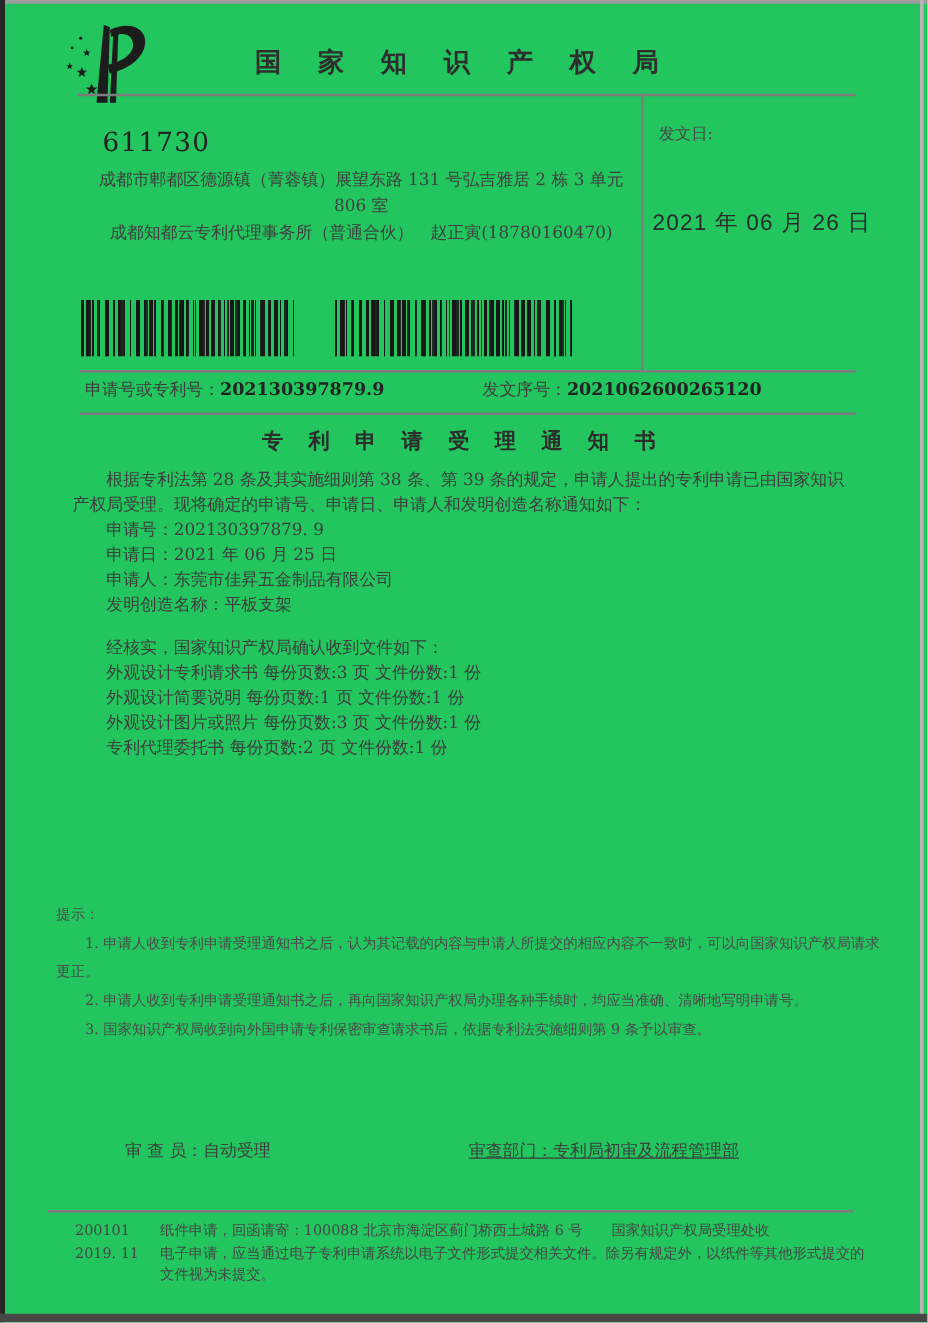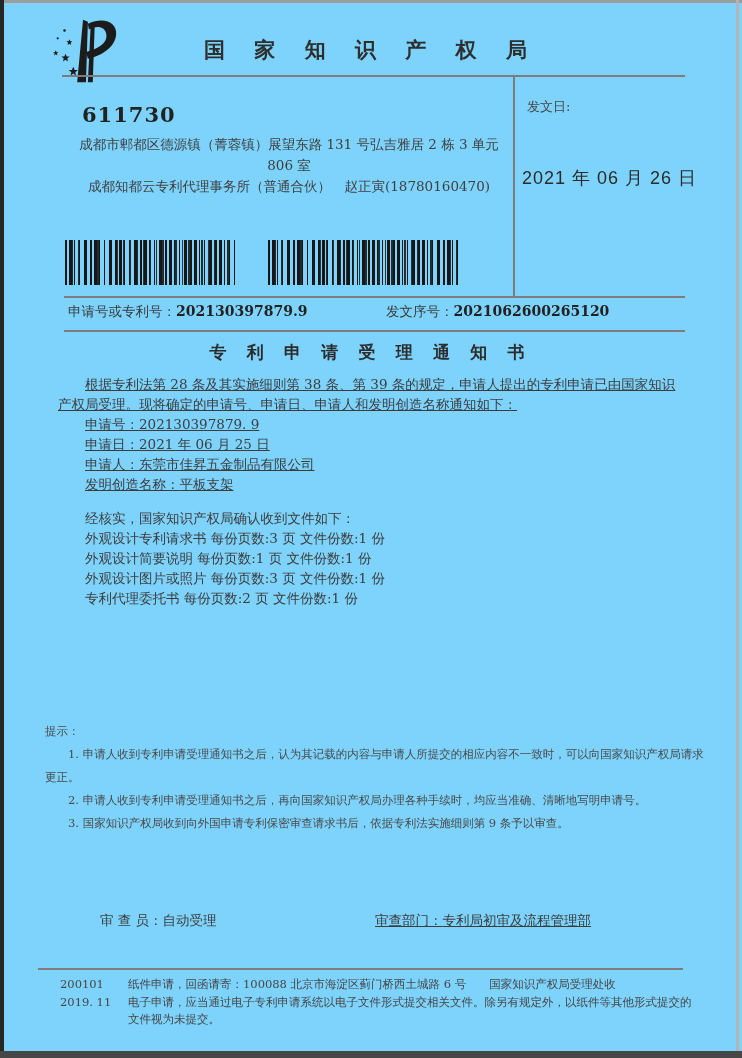--- a/index.html
+++ b/index.html
@@ -1,39 +1,39 @@
 <!DOCTYPE html>
 <html><head>
 <meta charset="utf-8">
 <style>
   * { margin:0; padding:0; box-sizing:border-box; }
   html,body { background:#e9e9e9; }
   body { font-family:"DejaVu Serif","Liberation Serif",serif; }
   .scan {
     position:relative; width:742px; height:1058px; margin:0 auto;
-    background:#7dd3fc; overflow:hidden; color:#3a3a3a;
+    background:#22c55e; overflow:hidden; color:#3a3a3a;
   }
   
   .edge-top    { position:absolute; left:0; top:0; width:742px; height:3px; background:#9d9d9d; }
   .edge-left   { position:absolute; left:0; top:0; width:4px; height:1058px; background:#262626; }
   .edge-right  { position:absolute; left:736px; top:0; width:3px; height:1058px; background:#b5b5b5; }
   .edge-bottom { position:absolute; left:0; top:1051px; width:742px; height:7px; background:#474747; }
 
   .abs { position:absolute; }
 
   
   .agency-title {
     left:0; right:0; top:36px; text-align:center;
     font-size:21px; font-weight:600; letter-spacing:11px; color:#2e2e2e;
   }
   .rule { background:#7d7d7d; }
   .hdr-rule  { left:62px; top:75px; width:623px; height:2px; }
   .vline     { left:513px; top:75px; width:2px; height:222px; }
 
-  .postal { left:82px; top:102px; font-size:21px; font-weight:bold; letter-spacing:1px; color:#222; }
+  .postal { left:82px; top:102px; font-size:21px; font-weight:normal; letter-spacing:1px; color:#222; }
   .addr-block { left:68px; top:134px; width:442px; text-align:center; font-size:13.5px; line-height:21px; color:#3f3f3f; }
 
   .issue-label { left:527px; top:98px; font-size:13px; color:#474747; }
   .issue-date  { left:522px; top:166px; font-size:18px; font-weight:400; letter-spacing:1px; color:#2b2b2b;
                  font-family:"Liberation Sans","DejaVu Sans",sans-serif; }
 
   
   .barcode {
     top:240px; height:45px;
     background-image:
@@ -45,21 +45,21 @@
 
   
   .ref-rule-top    { left:64px; top:296px; width:621px; height:1.5px; }
   .ref-rule-bottom { left:64px; top:330px; width:621px; height:1.5px; }
   .ref-row { left:68px; top:303px; width:615px; font-size:13.5px; color:#3c3c3c; }
   .ref-row b { color:#222; font-size:14px; }
   .ref-dispatch { position:absolute; left:318px; top:0; }
 
   
   .notice-title { left:0; right:0; top:341px; text-align:center; font-size:17px; font-weight:bold; letter-spacing:8px; color:#2c2c2c;font-family:Liberation Serif, serif; }
-  .body-block { left:58px; top:374px; width:628px; font-size:13.5px; line-height:20px; color:#3d3d3d;text-decoration:underline; }
+  .body-block { left:58px; top:374px; width:628px; font-size:13.5px; line-height:20px; color:#3d3d3d; }
   .indent { text-indent:2em; }
   .field-line { padding-left:2em; }
   .recv-block { left:58px; top:508px; width:628px; font-size:13.5px; line-height:20px; color:#3d3d3d; }
   .recv-block .doc-row { padding-left:2em; }
   .recv-intro { padding-left:2em; }
 
   
   .tips-block { left:45px; top:720px; width:660px; font-size:11.5px; line-height:23px; color:#4a4a4a; }
   .tips-block .tip { text-indent:2em; }
 

